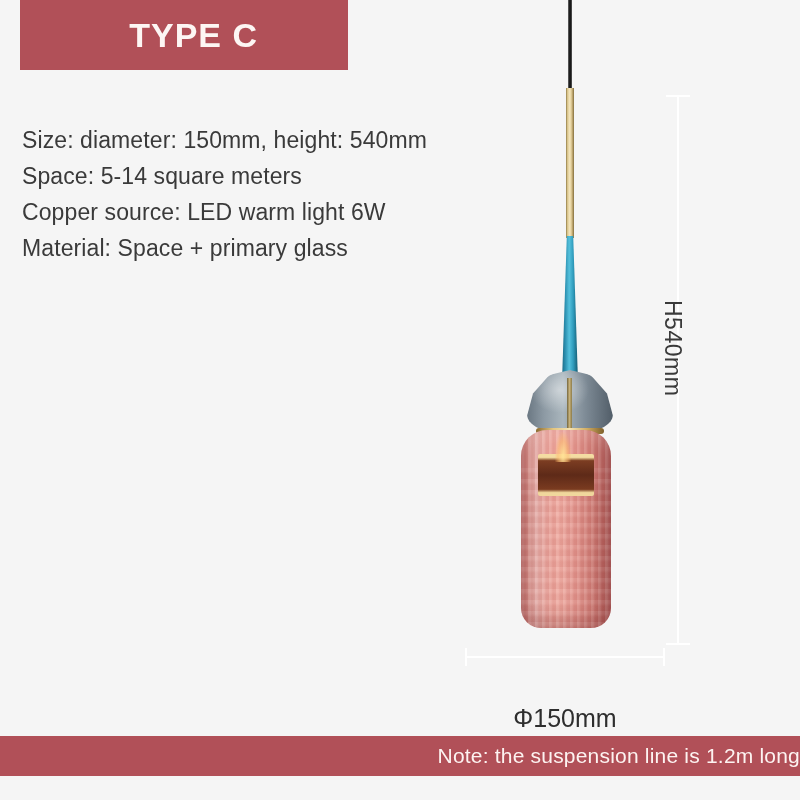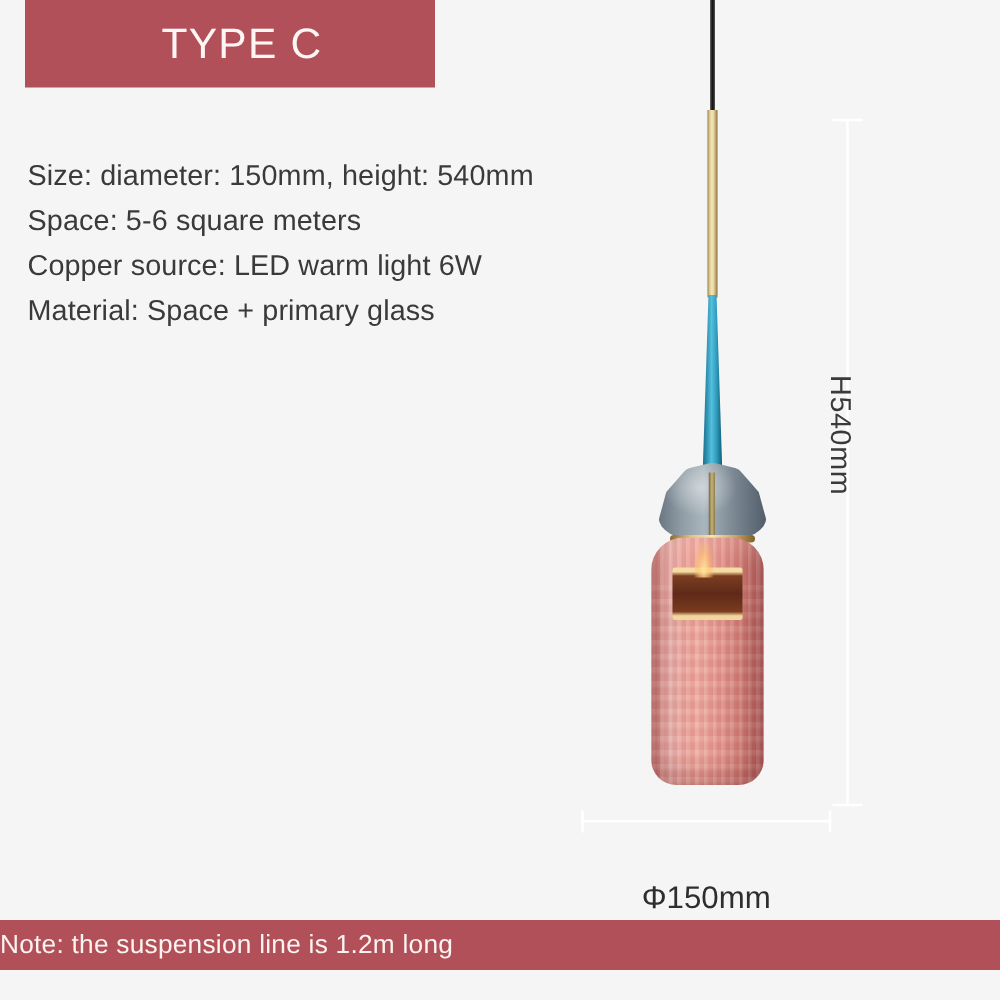--- a/index.html
+++ b/index.html
@@ -34,21 +34,21 @@
     box-sizing: border-box;
   }
   .type-badge-label {
     position: absolute;
     left: 0; right: 24px;
     top: 50%;
     transform: translateY(-50%);
     text-align: right;
     color: #fdf6f4;
     font-size: 34px;
-    font-weight: normal;
+    font-weight: bold;
     letter-spacing: 1px;
     line-height: 1;
     padding-right: 66px;
   }
 
   
   .spec-list {
     position: absolute;
     left: 22px;
     top: 122px;
@@ -270,41 +270,41 @@
   
   .note-banner {
     position: absolute;
     left: 0;
     top: 736px;
     width: 800px;
     height: 40px;
     background: #b15058;
     display: flex;
     align-items: center;
-    justify-content: flex-start;
+    justify-content: flex-end;
   }
   .note-banner-text {
     color: #fdf3f1;
     font-size: 21px;
     letter-spacing: 0.2px;
     white-space: nowrap;
   }
 </style>
 </head>
 <body>
 
 <div id="page">
 
   <div class="type-badge">
     <div class="type-badge-label">TYPE C</div>
   </div>
 
   <div class="spec-list">
     <div class="spec-line">Size: diameter: 150mm, height: 540mm</div>
-    <div class="spec-line">Space: 5-6 square meters</div>
+    <div class="spec-line">Space: 5-14 square meters</div>
     <div class="spec-line">Copper source: LED warm light 6W</div>
     <div class="spec-line">Material: Space + primary glass</div>
   </div>
 
   <div class="lamp">
     <div class="cord"></div>
     <div class="rod-brass"></div>
     <div class="rod-teal"></div>
 
     <div class="dome"></div>

